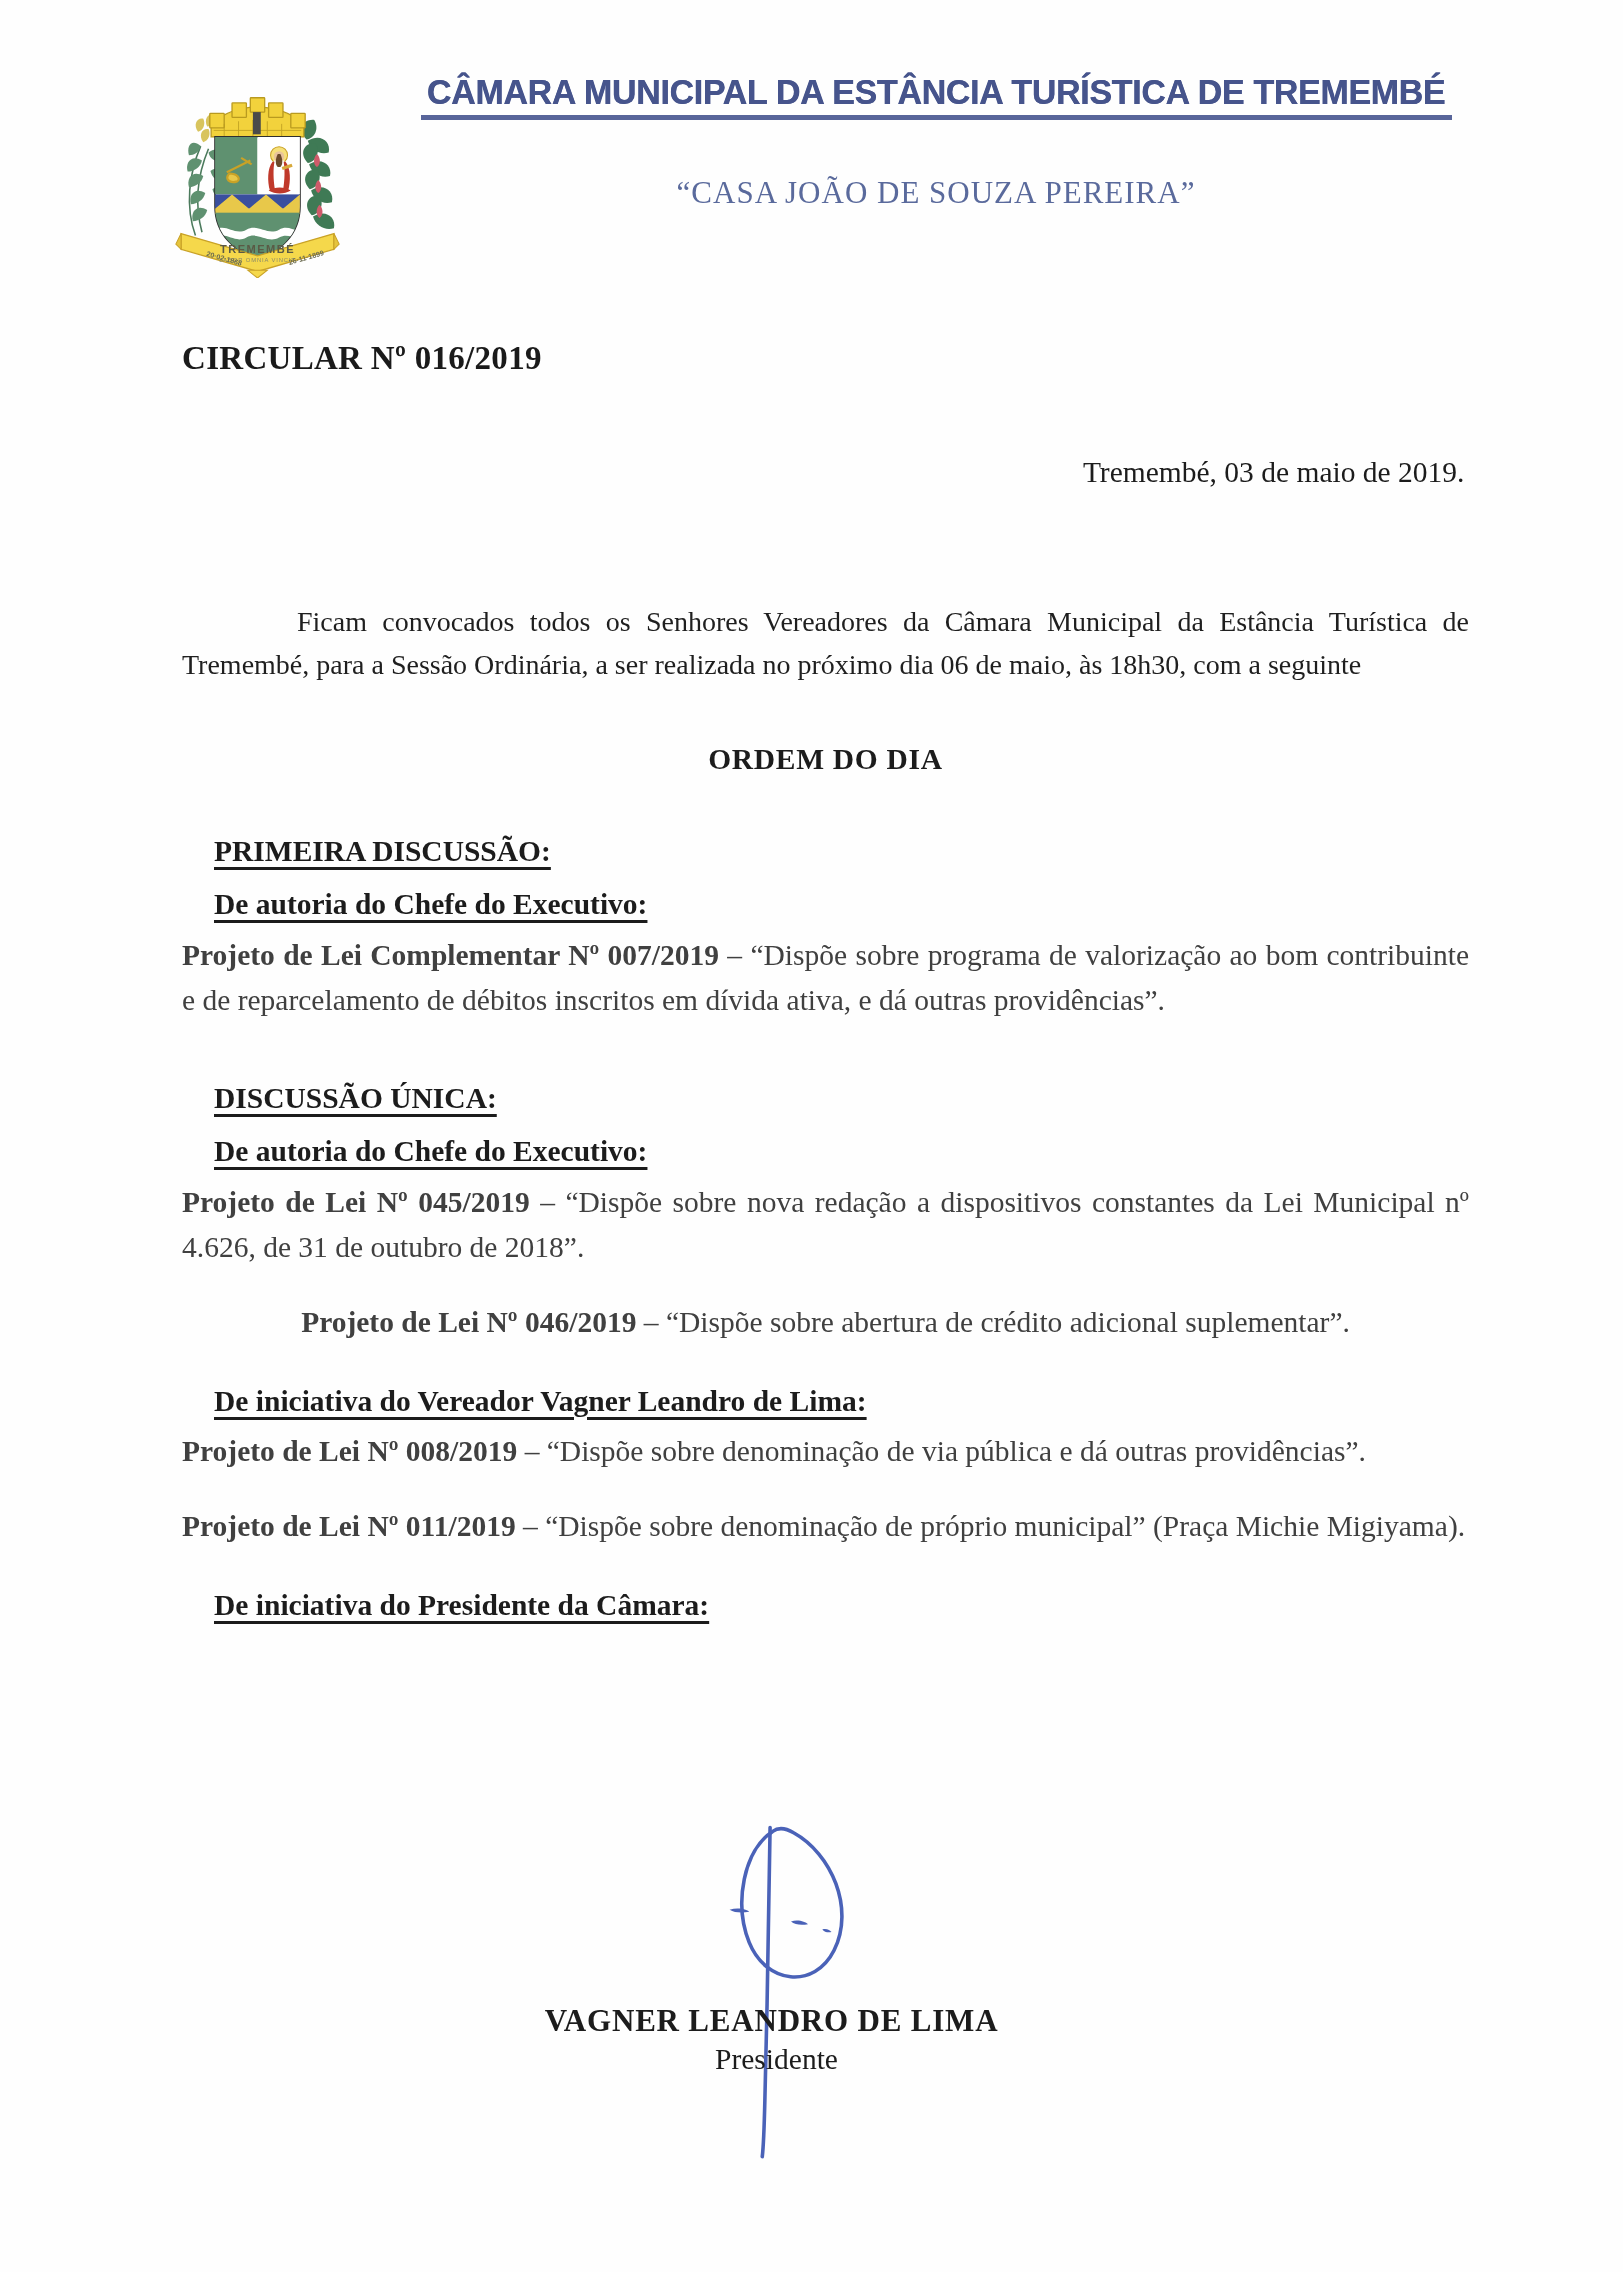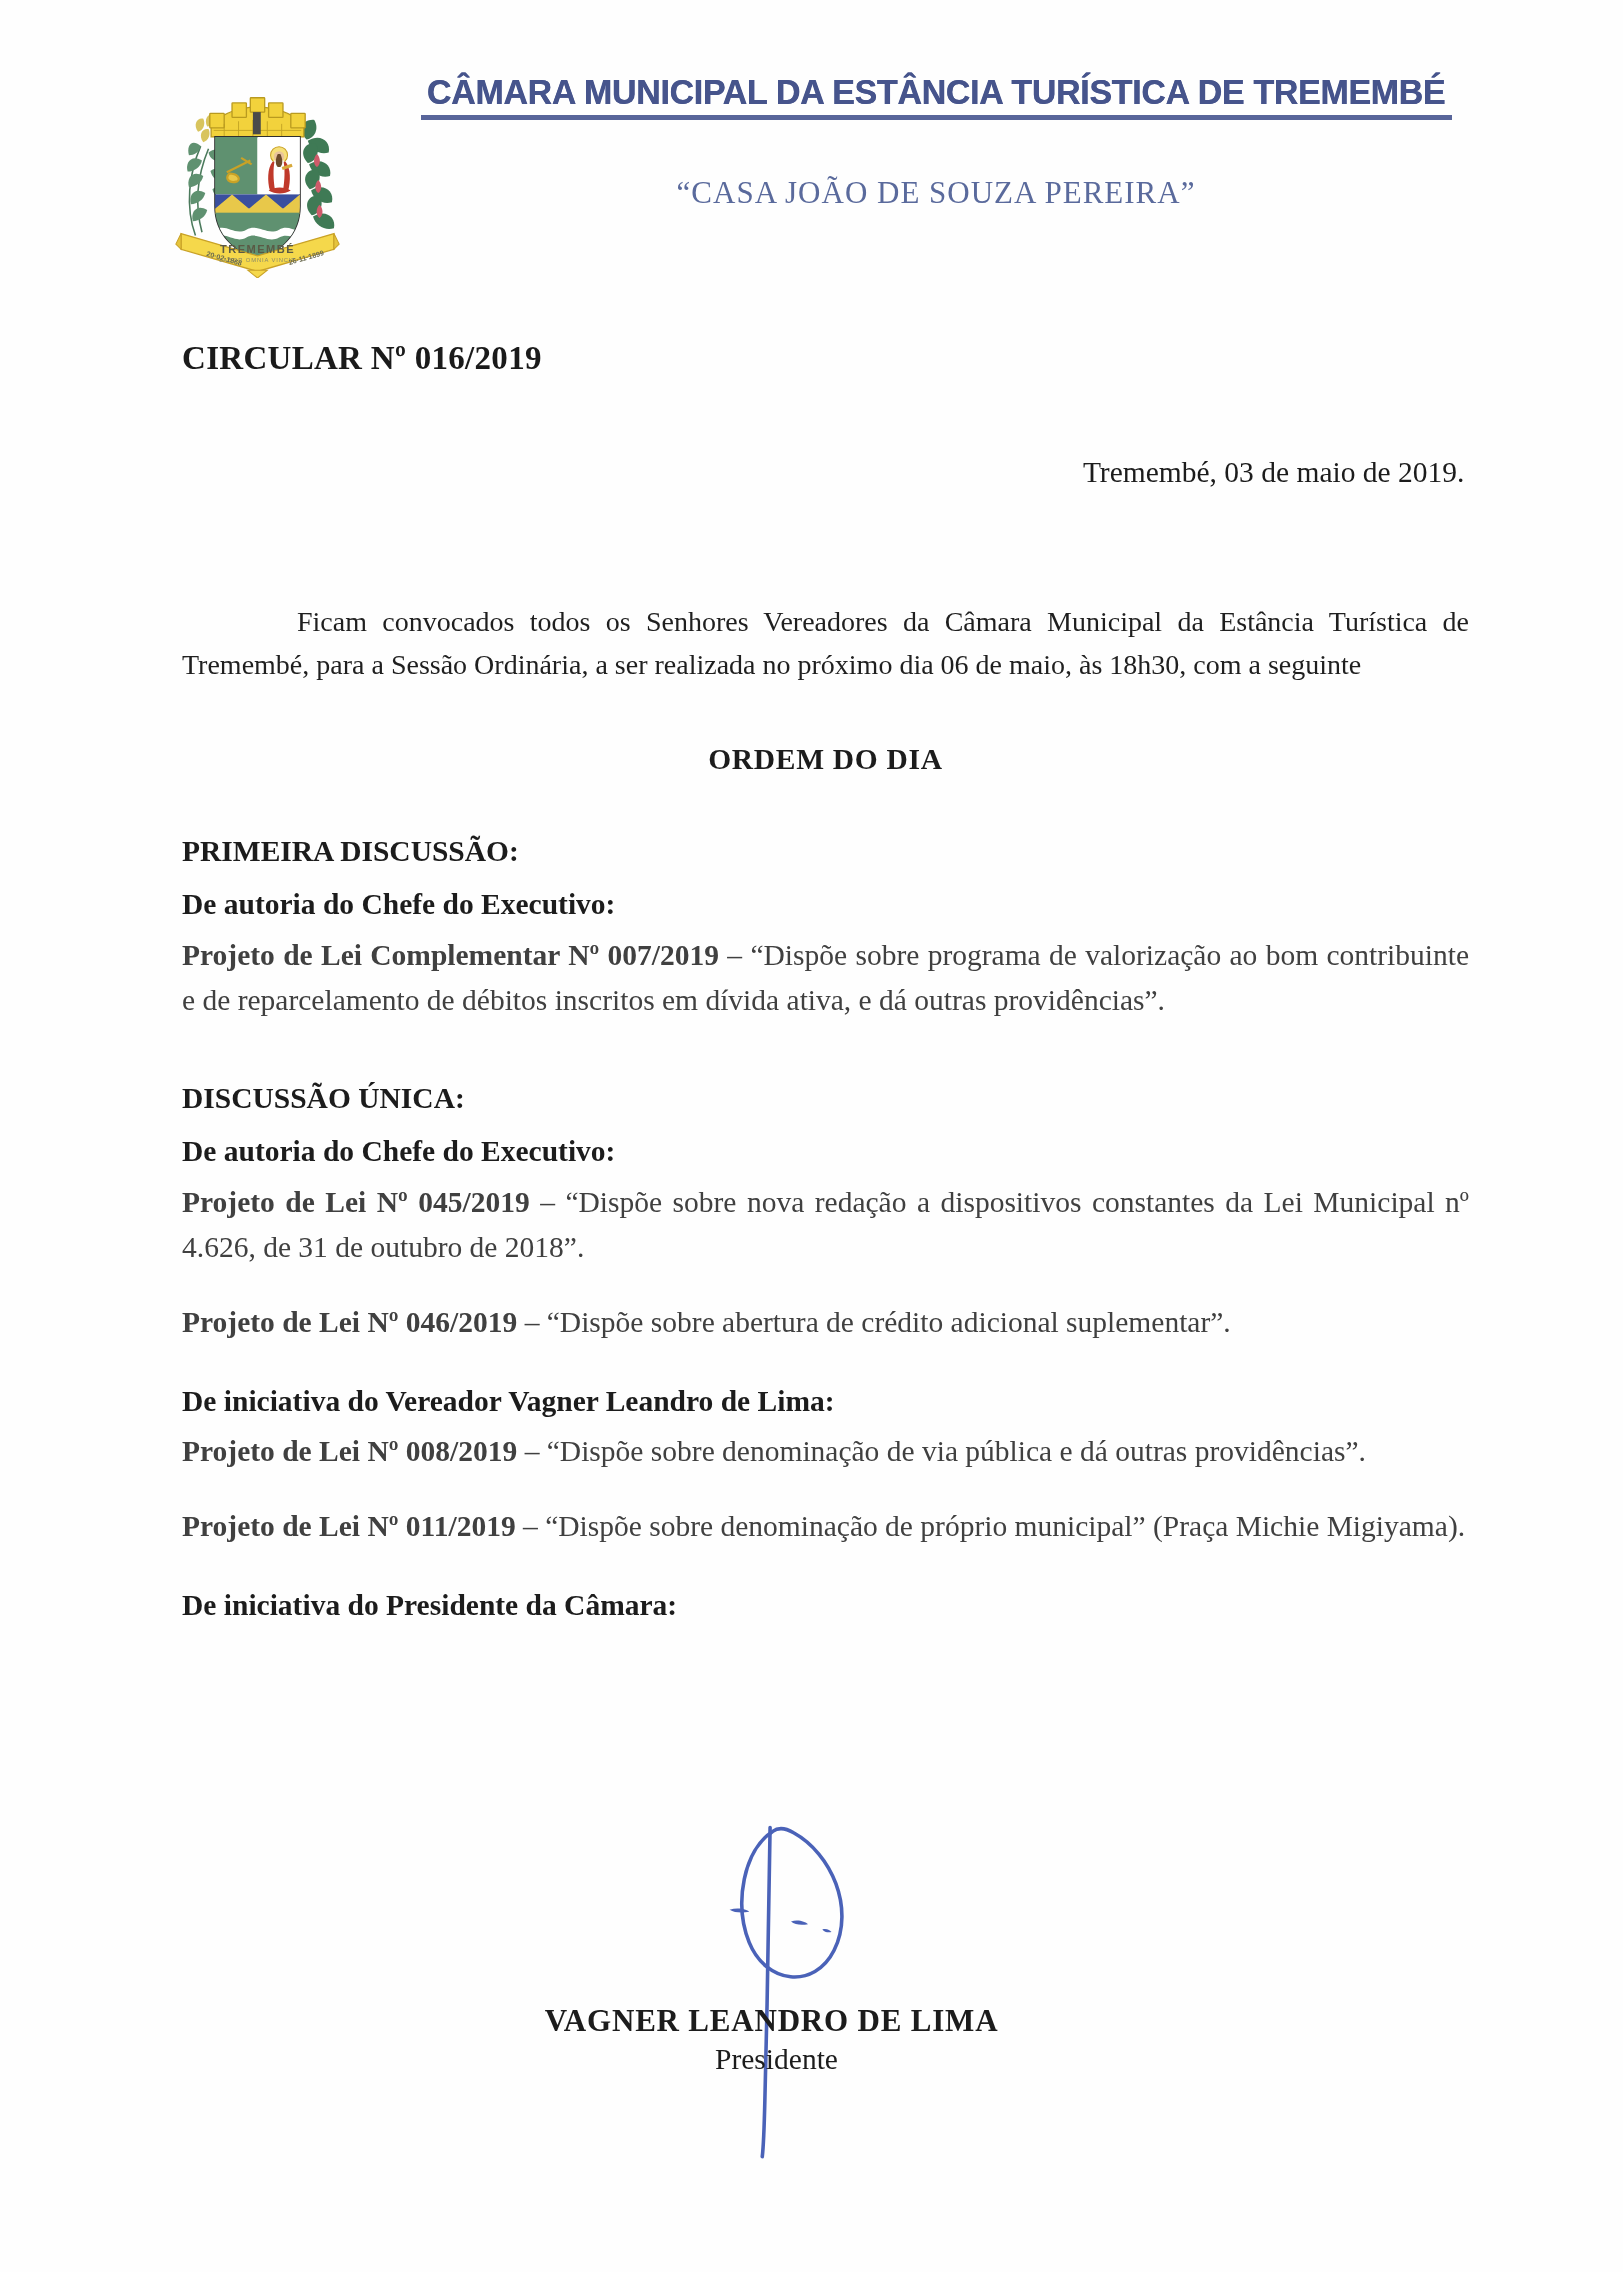--- a/index.html
+++ b/index.html
@@ -119,40 +119,42 @@
   }
 
   .section {
     margin-top: 55px;
   }
 
   .section-title,
   .section-author {
     font-size: 29.5px;
     font-weight: 700;
+    text-decoration: underline;
     text-decoration-thickness: 2.6px;
     text-underline-offset: 5.9px;
     display: inline-block;
     line-height: 1.42;
+    margin-left: 32px;
   }
 
   .section-author {
     margin-top: 6.5px;
   }
 
   .author-line { margin-top: 5.2px; }
 
   .item {
     font-size: 29.5px;
     line-height: 1.53;
     margin-top: 6.5px;
     text-align: justify;
     color: #404040;
   }
-  .item.no-justify { text-align: left; }
+  .item.no-justify { text-align: center; }
   .item strong { font-weight: 700; }
 
   
   .signature-zone {
     position: absolute;
     left: 0;
     right: 0;
     top: 1813px;
     height: 340px;
   }

